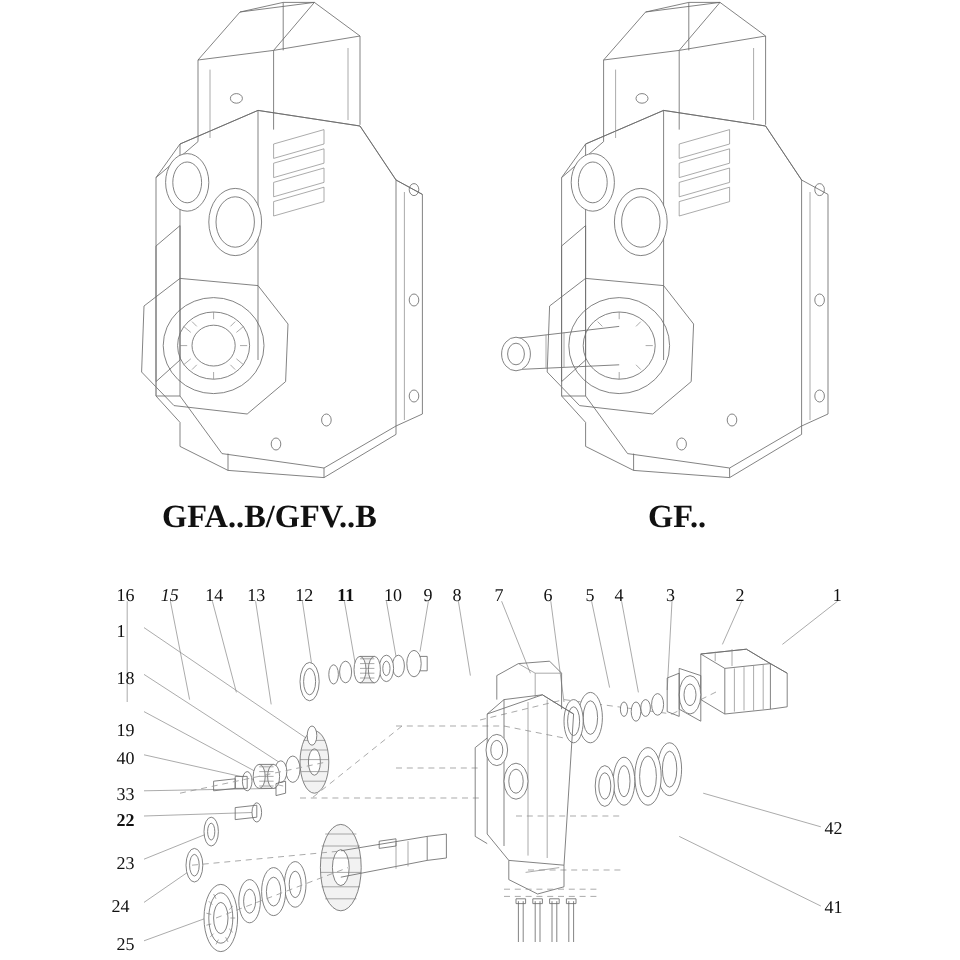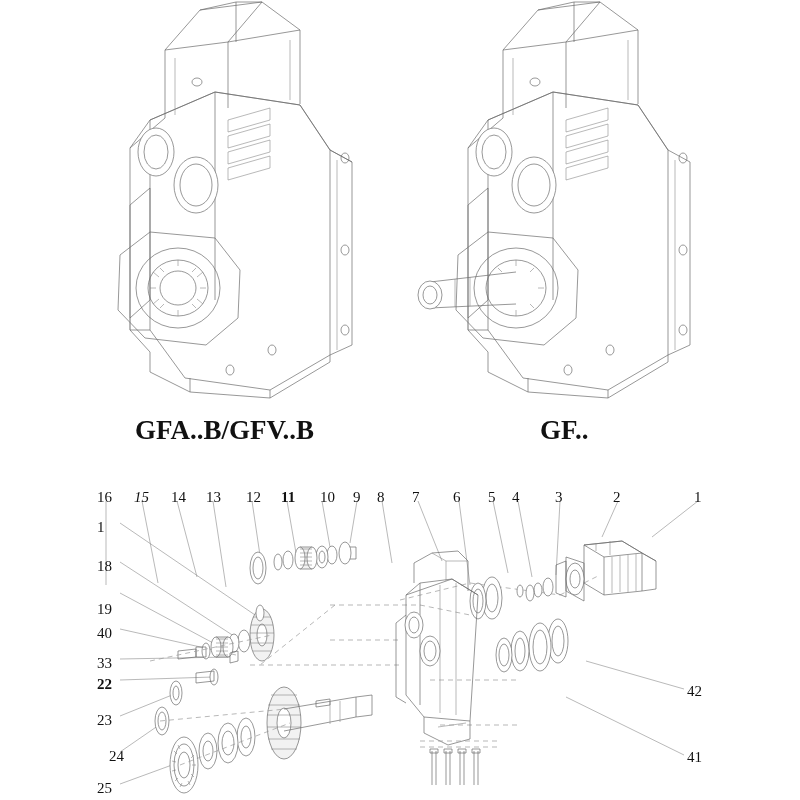--- a/index.html
+++ b/index.html
@@ -452,20 +452,20 @@
         <div class="num" style="left: 555px; top: 24px;">3</div>
         <div class="num" style="left: 613px; top: 24px;">2</div>
         <div class="num" style="left: 694px; top: 24px;">1</div>
         <div class="num" style="left: 97px; top: 54px;">1</div>
         <div class="num" style="left: 97px; top: 93px;">18</div>
         <div class="num" style="left: 97px; top: 112px; margin-top: 24px;">19</div>
         <div class="num" style="left: 97px; top: 160px;">40</div>
         <div class="num" style="left: 97px; top: 190px;">33</div>
         <div class="num" style="left: 97px; top: 211px; font-weight: bold;">22</div>
         <div class="num" style="left: 97px; top: 247px;">23</div>
-        <div class="num" style="left: 109px; top: 283px;">24</div>
+        <div class="num" style="left: 93px; top: 283px;">24</div>
         <div class="num" style="left: 97px; top: 315px;">25</div>
         <div class="num" style="left: 687px; top: 218px;">42</div>
         <div class="num" style="left: 687px; top: 284px;">41</div>
       </div>
   </div>
 
 </div>
 
 </body></html>

